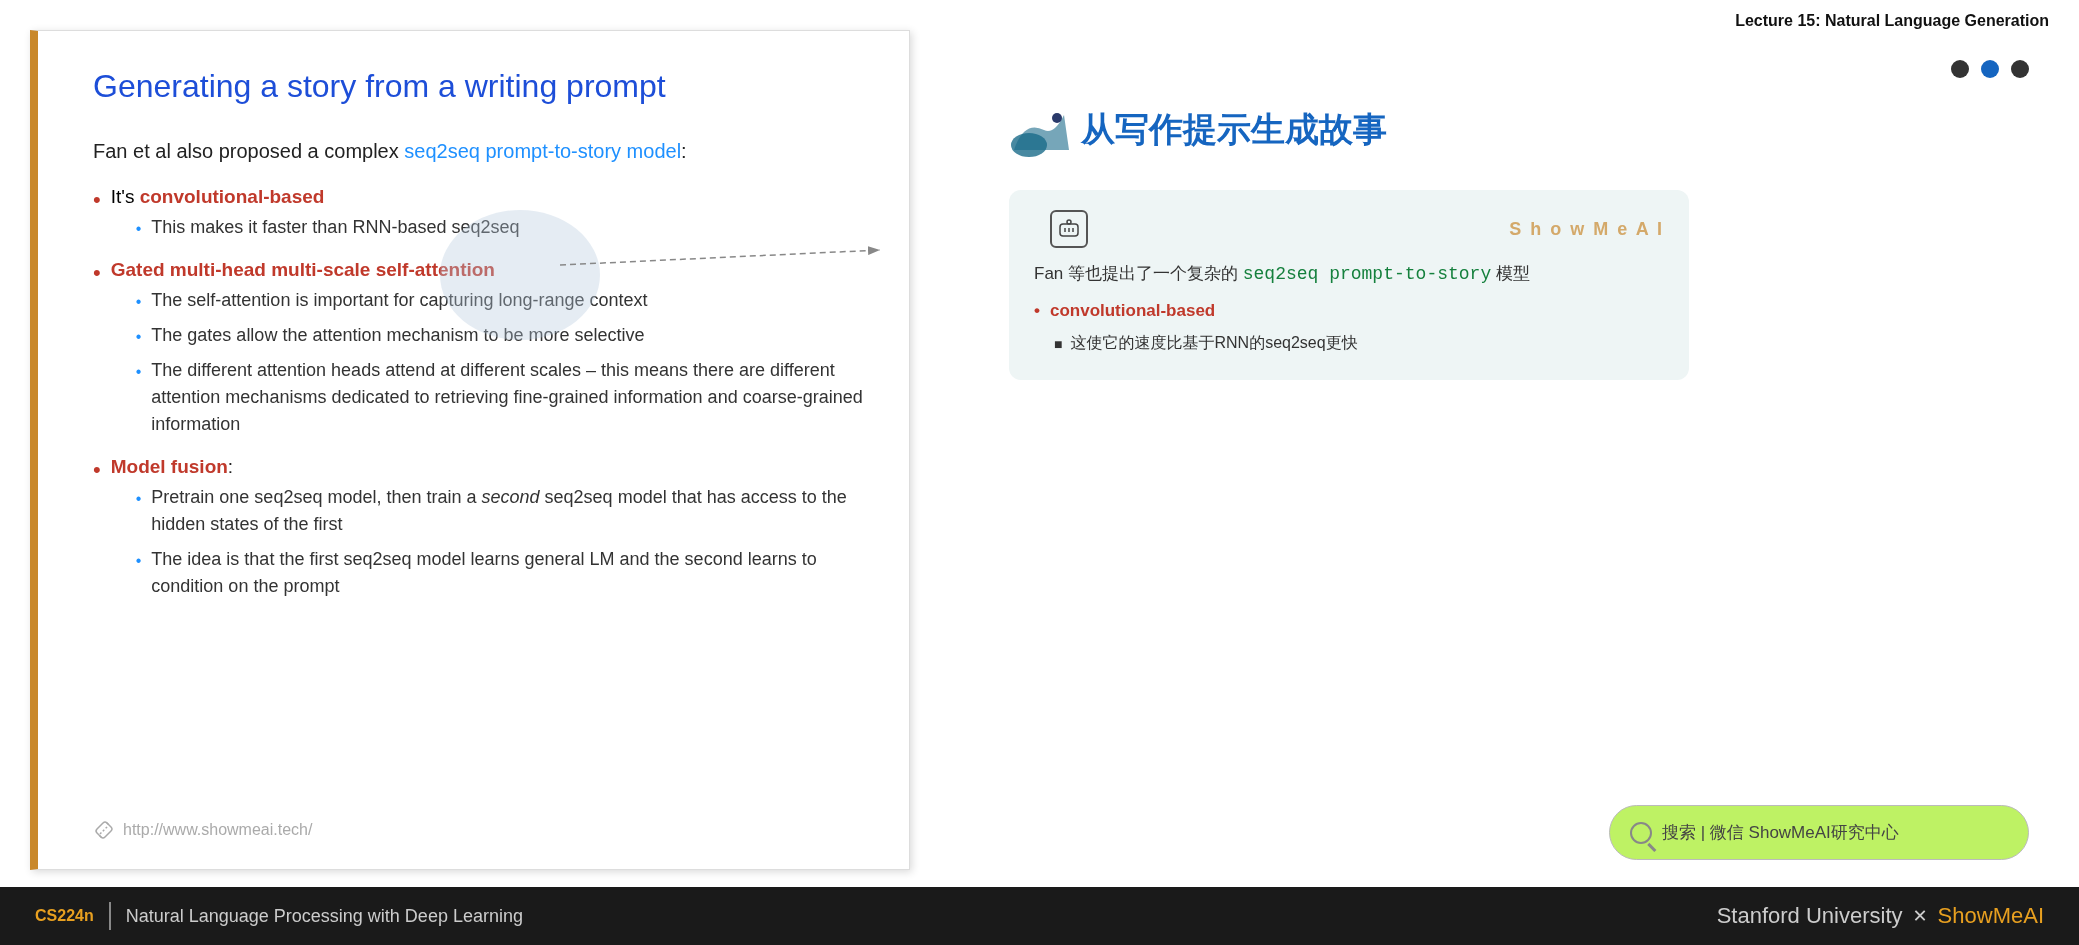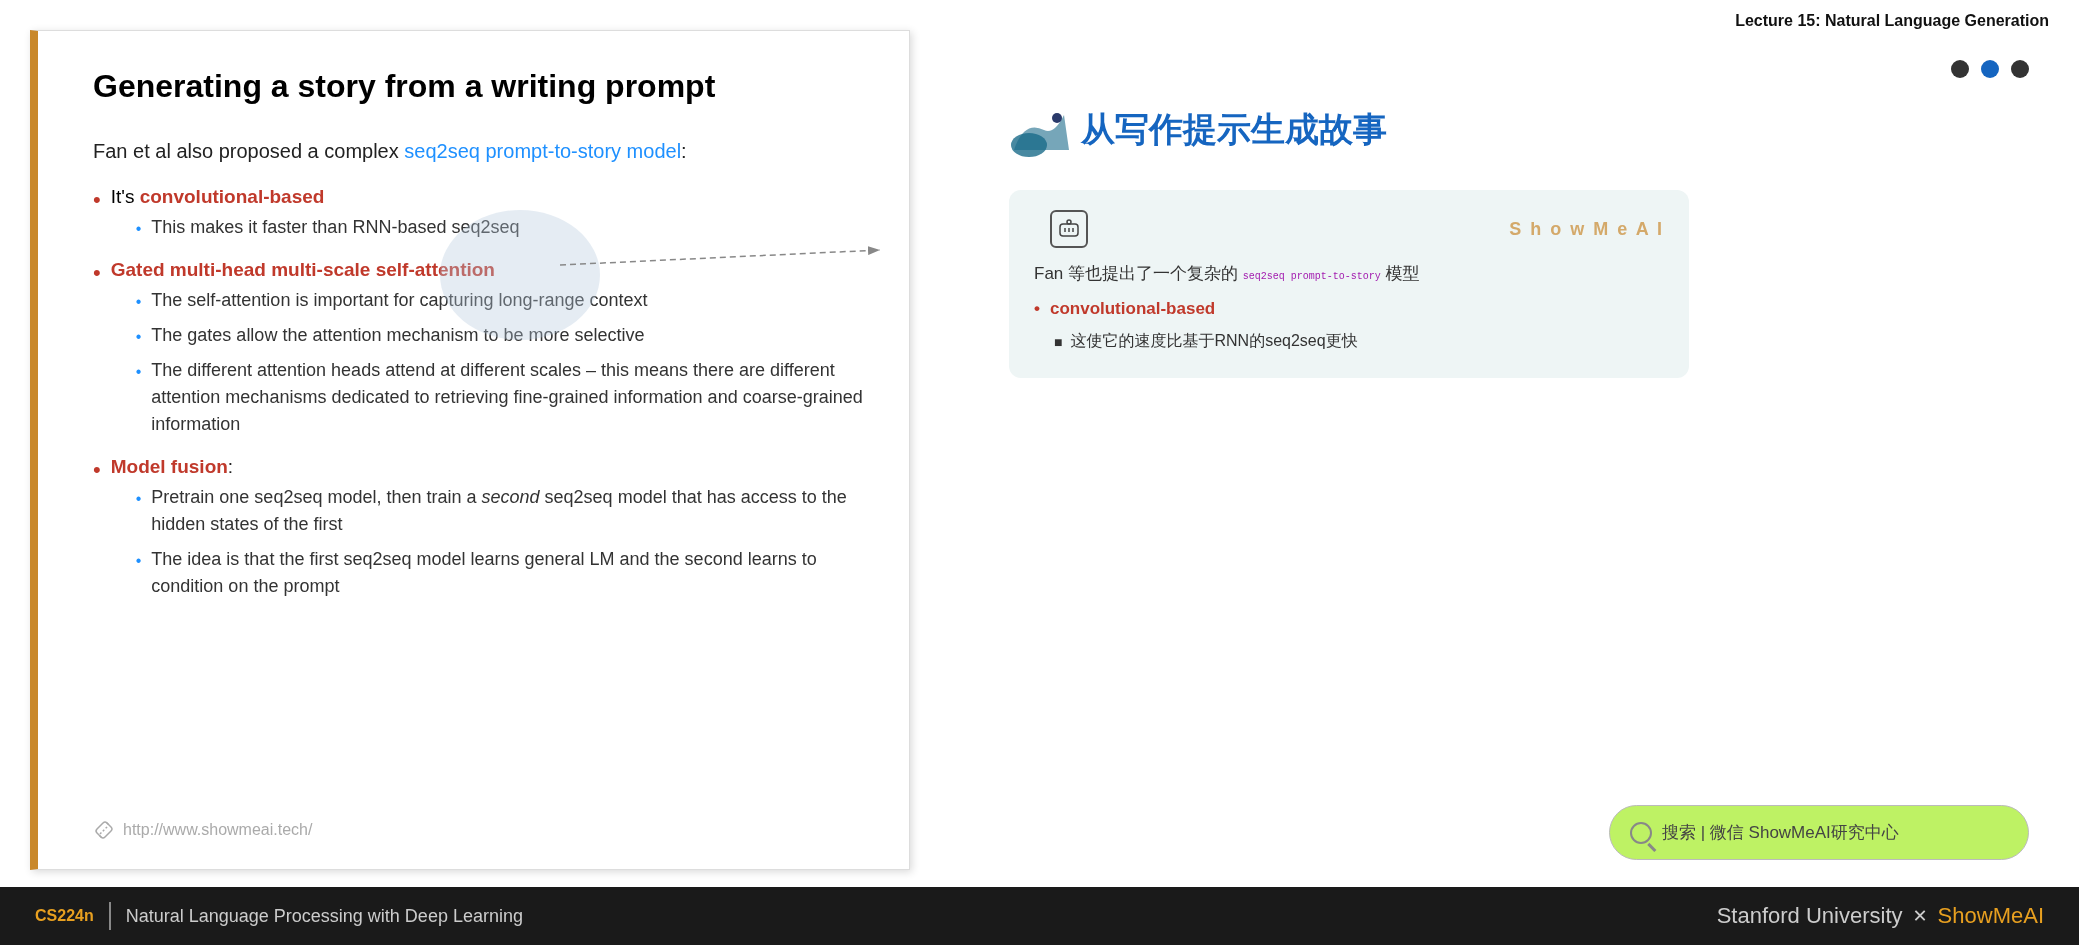--- a/index.html
+++ b/index.html
@@ -37,22 +37,22 @@
       height: 840px;
       background: #ffffff;
       border: 1px solid #ddd;
       box-shadow: 2px 2px 8px rgba(0,0,0,0.15);
       padding: 35px 45px 30px 55px;
       border-left: 8px solid #C9882A;
     }
 
     .slide-title {
       font-size: 32px;
-      font-weight: bold;
-      color: #000000;
+      font-weight: normal;
+      color: #1d4ed8;
       margin-bottom: 28px;
       line-height: 1.3;
     }
 
     .slide-intro {
       font-size: 20px;
       color: #222;
       margin-bottom: 20px;
       line-height: 1.5;
     }
@@ -233,23 +233,23 @@
     }
 
     .card-body-text {
       font-size: 17px;
       color: #333;
       margin-bottom: 12px;
       line-height: 1.6;
     }
 
     .card-link {
-      color: #a21caf;
+      color: #15803d;
       font-family: 'Courier New', monospace;
-      font-size: 10px;
+      font-size: 18px;
     }
 
     .card-bullet-main {
       font-size: 17px;
       color: #C0392B;
       font-weight: 600;
       margin-bottom: 10px;
       display: flex;
       gap: 10px;
     }

